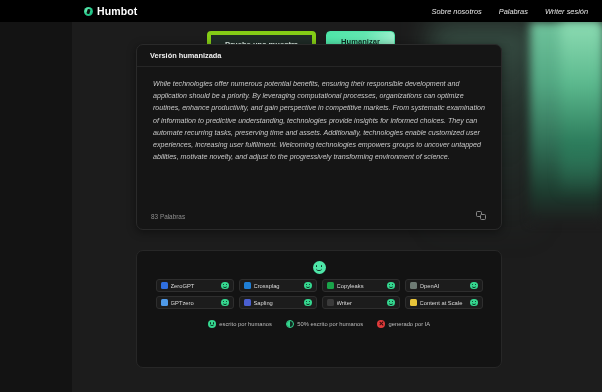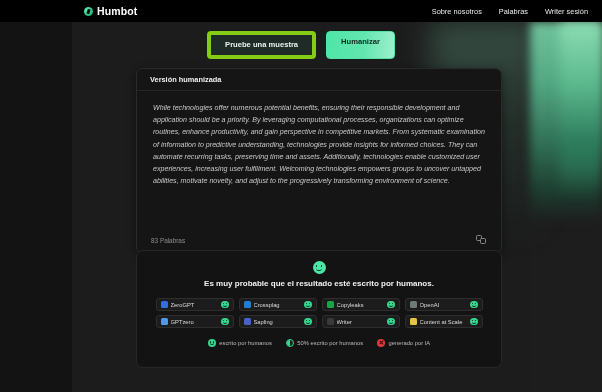--- a/index.html
+++ b/index.html
@@ -23,21 +23,21 @@
     background: radial-gradient(circle at 35% 35%, #6ff0b6 0%, #25c98a 55%, #10916a 100%);
     position: relative;
   }
   .brand-mark::after {
     content: ""; position: absolute; left: 3px; top: 2px;
     width: 3px; height: 5px; border-radius: 1px; background: #0b0f0d;
     transform: rotate(18deg);
   }
   .brand-name { color: #fff; font-size: 10.5px; font-weight: bold; letter-spacing: 0.1px; }
   .nav { position: absolute; right: 14px; display: flex; align-items: center; gap: 17px; }
-  .nav a { color: #e8e8e8; font-size: 7.4px; text-decoration: none; white-space: nowrap; }
+  .nav a { color: #e8e8e8; font-size: 7.4px; text-decoration: none; white-space: nowrap; font-style: italic; }
 
   
   .page-bg { position: absolute; left: 0; top: 22px; width: 602px; height: 370px; background: #101010; }
   .band-left { position: absolute; left: 0; top: 22px; width: 72px; height: 370px; background: #131313; }
   .band-mid  { position: absolute; left: 72px; top: 22px; width: 458px; height: 370px; background: #1c1c1c; }
   .band-right{ position: absolute; left: 530px; top: 22px; width: 72px; height: 370px; background: #1d1d1d; }
 
   .glow-soft {
     position: absolute; left: 430px; top: 22px; width: 110px; height: 215px;
     background: linear-gradient(180deg, rgba(120,200,165,0.30) 0%, rgba(80,150,120,0.16) 45%, rgba(30,50,42,0.03) 100%);
@@ -61,21 +61,21 @@
     padding: 6px 14px; white-space: nowrap; cursor: pointer; line-height: 1;
   }
   .btn-sample { background: #1f2b26; color: #e6f5ee; border: 4px solid #84cc16; }
   .btn-humanize {
     background: linear-gradient(95deg, #4ee6a8 0%, #63e5b0 55%, #9ef0cd 100%);
     color: #0c2a20; border: 1px solid #4ee6a8;
   }
 
   
   .card {
-    position: absolute; left: 136px; top: 68px; width: 366px; height: 186px;
+    position: absolute; left: 136px; top: 44px; width: 366px; height: 186px;
     background: #151515; border: 1px solid #2a2a2a; border-radius: 7px; z-index: 20;
     box-shadow: 0 2px 10px rgba(0,0,0,0.45); overflow: hidden;
   }
   .card-head { height: 22px; display: flex; align-items: center; padding: 0 13px; border-bottom: 1px solid #262626; }
   .card-title { color: #f0f0f0; font-size: 7.4px; font-weight: bold; }
   .card-body { padding: 11px 16px 0 16px; font-style: italic; }
   .card-text { color: #c9c9c9; font-size: 7.1px; line-height: 1.72; text-align: left; }
   .card-foot {
     position: absolute; left: 0; bottom: 0; width: 100%; height: 26px;
     display: flex; align-items: center; justify-content: space-between; padding: 0 14px;
@@ -181,21 +181,20 @@
         </span>
     </div>
   </div>
 
   <div class="rcard">
     <div class="smiley">
         <i class="l"></i>
         <i class="r"></i>
         <u></u>
       </div>
-    <div class="rtitle">Es muy probable que el resultado esté escrito por humanos.</div>
     <div class="grid" id="detector-grid">
         <div class="pill">
           <span class="bico" style="background:#2f6fe0"></span>
           <span class="bname">ZeroGPT</span>
           <span class="bres ok">
             <i class="l"></i>
             <i class="r"></i>
             <u></u>
           </span>
         </div>

